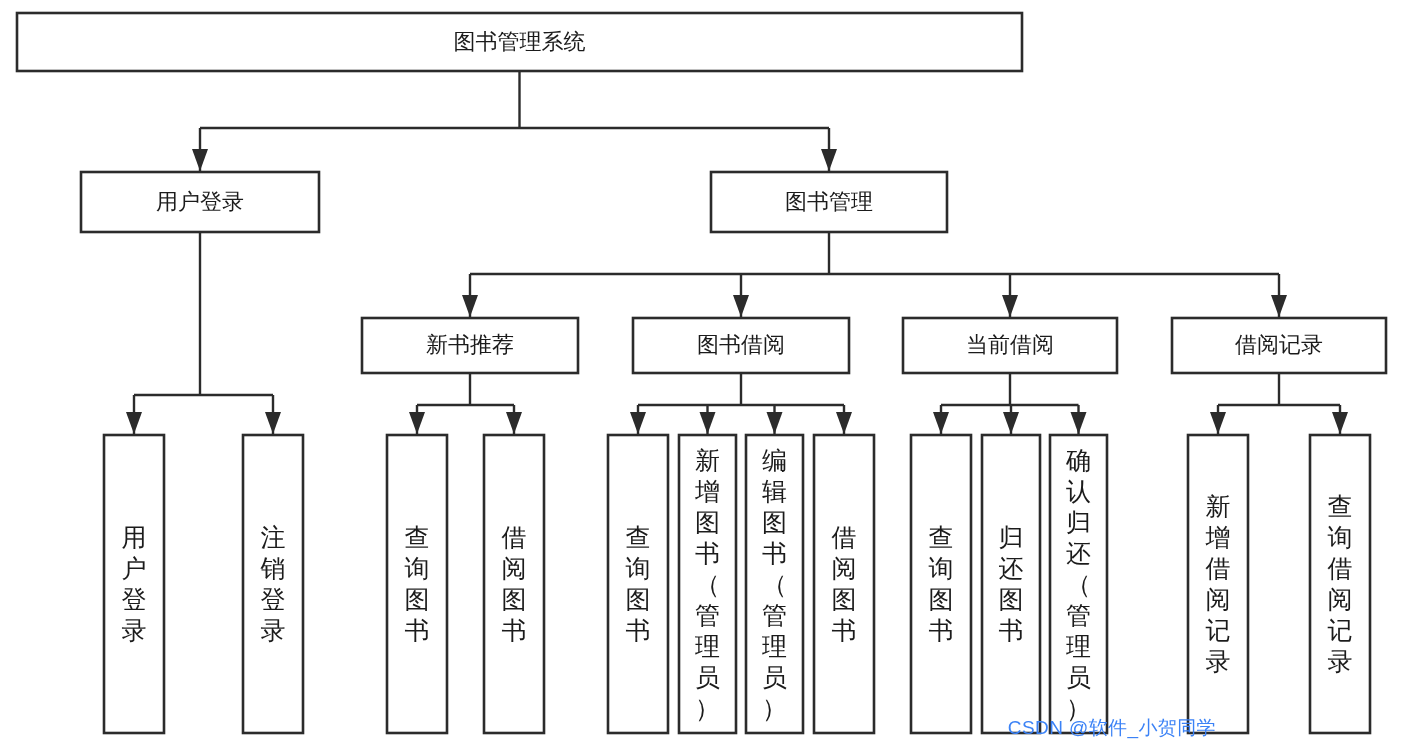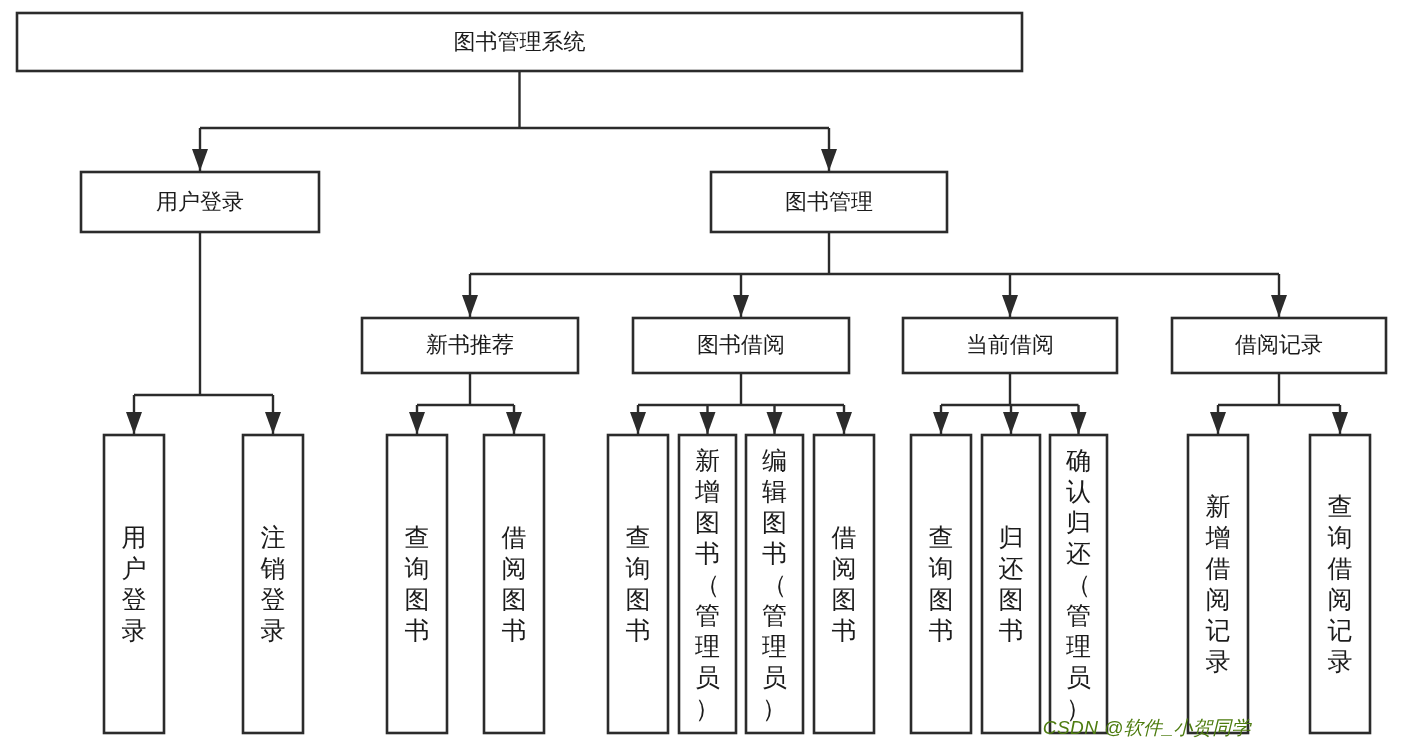--- a/index.html
+++ b/index.html
@@ -11,21 +11,20 @@
     width: 1405px;
     height: 747px;
     font-family: "Liberation Sans", "DejaVu Sans", sans-serif;
     overflow: hidden;
     position: relative;
   }
   #diagram-root {
     position: relative;
     width: 1230px;
     height: 747px;
-    padding-left: 35px;
   }
   svg.tree-canvas {
     position: absolute;
     top: 0;
     left: 0;
     width: 1405px;
     height: 747px;
   }
   .node-box {
     fill: #ffffff;
@@ -54,25 +53,24 @@
     font-family: "Liberation Sans", "DejaVu Sans", sans-serif;
     font-size: 25px;
     text-anchor: middle;
   }
   .watermark-text {
     position: absolute;
     right: 14px;
     bottom: 6px;
     font-family: "Liberation Sans", "DejaVu Sans", sans-serif;
     font-size: 19px;
-    color: #4d7c0f;
+    color: #3b82f6;
     white-space: nowrap;
     letter-spacing: 0.4px;
     pointer-events: none;
-    font-style: italic;
   }
 </style>
 </head>
 <body>
 
 <div id="diagram-root">
   <svg class="tree-canvas" viewBox="0 0 1405 747" xmlns="http://www.w3.org/2000/svg">
     <g id="links-layer">
         <line x1="519.5" y1="71" x2="519.5" y2="128" class="link-line"></line>
         <line x1="200" y1="128" x2="829" y2="128" class="link-line"></line>

